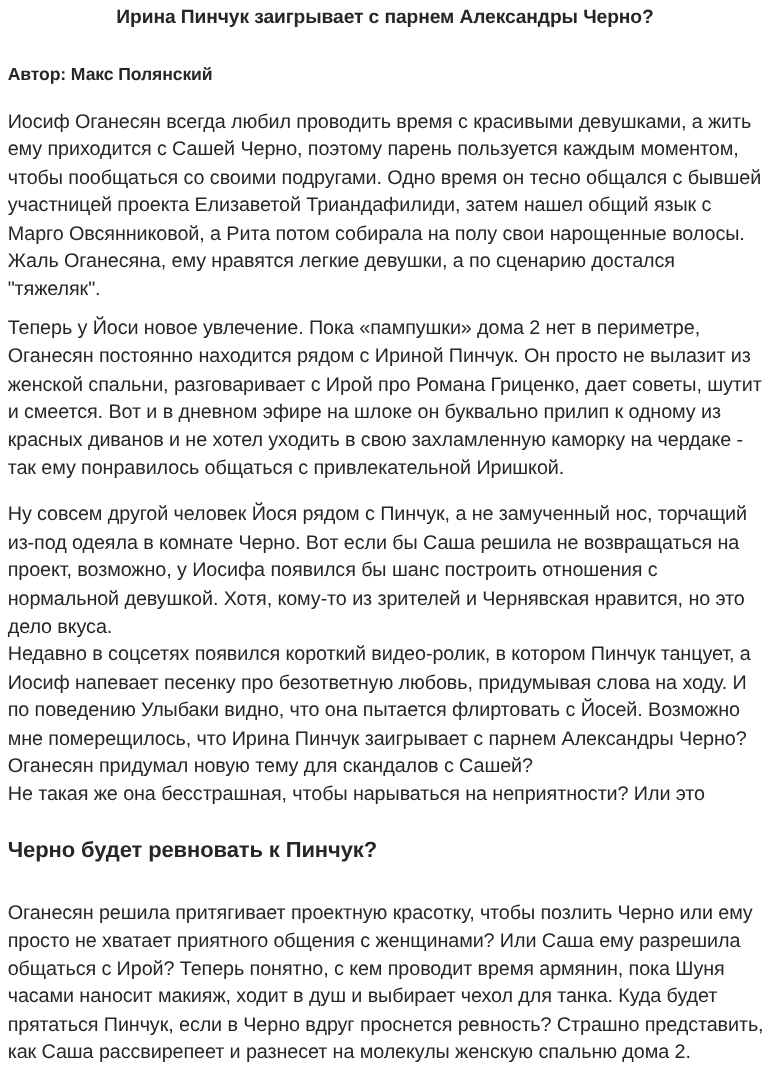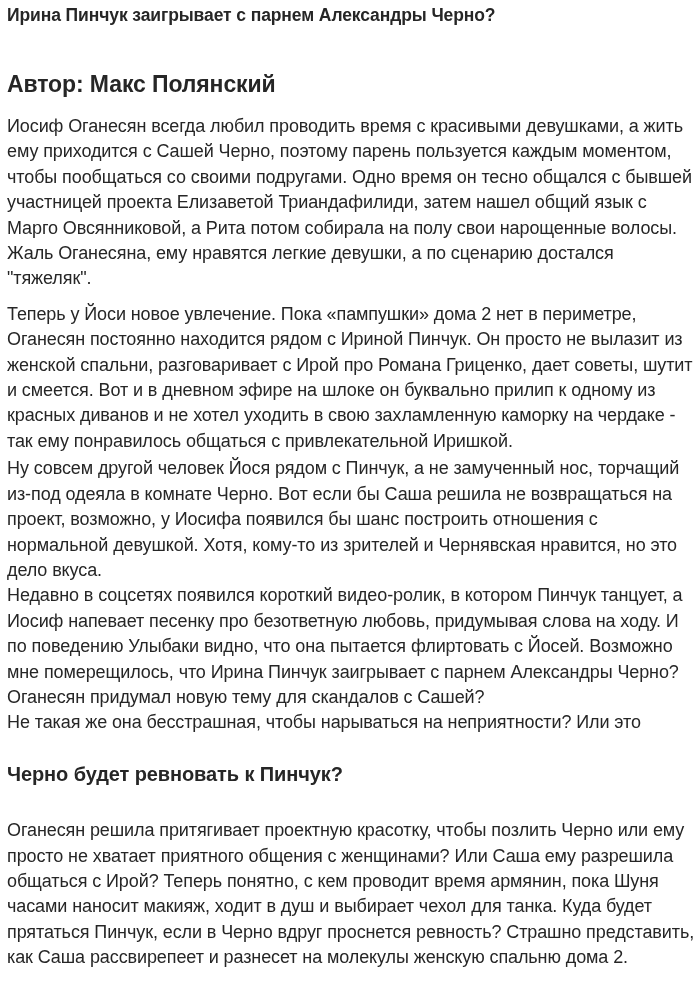--- a/index.html
+++ b/index.html
@@ -12,37 +12,38 @@
     color: #262626;
     -webkit-font-smoothing: antialiased;
   }
   .page { padding: 3px 6px 0 7px; }
   h1, h2 { margin: 0; padding: 0; }
   .title {
     font-size: 17.5px;
     font-weight: 700;
     line-height: 25px;
     letter-spacing: -0.1px;
+    text-align: center;
   }
   .byline {
-    font-size: 23px;
+    font-size: 16px;
     font-weight: 700;
     line-height: 25px;
-    margin-top: 44px;
+    margin-top: 28px;
     letter-spacing: -0.1px;
   }
   .para .line {
     font-size: 18px;
     line-height: 25.4px;
     letter-spacing: -0.1px;
     white-space: nowrap;
   }
   .p1 { margin-top: 17px; }
   .p2 { margin-top: 10px; }
-  .p3 { margin-top: 2px; }
+  .p3 { margin-top: 17px; }
   .subheading {
     font-size: 20px;
     font-weight: 700;
     line-height: 25.4px;
     margin-top: 26px;
     letter-spacing: -0.1px;
   }
   .p4 { margin-top: 31px; }
 </style>
 </head>

